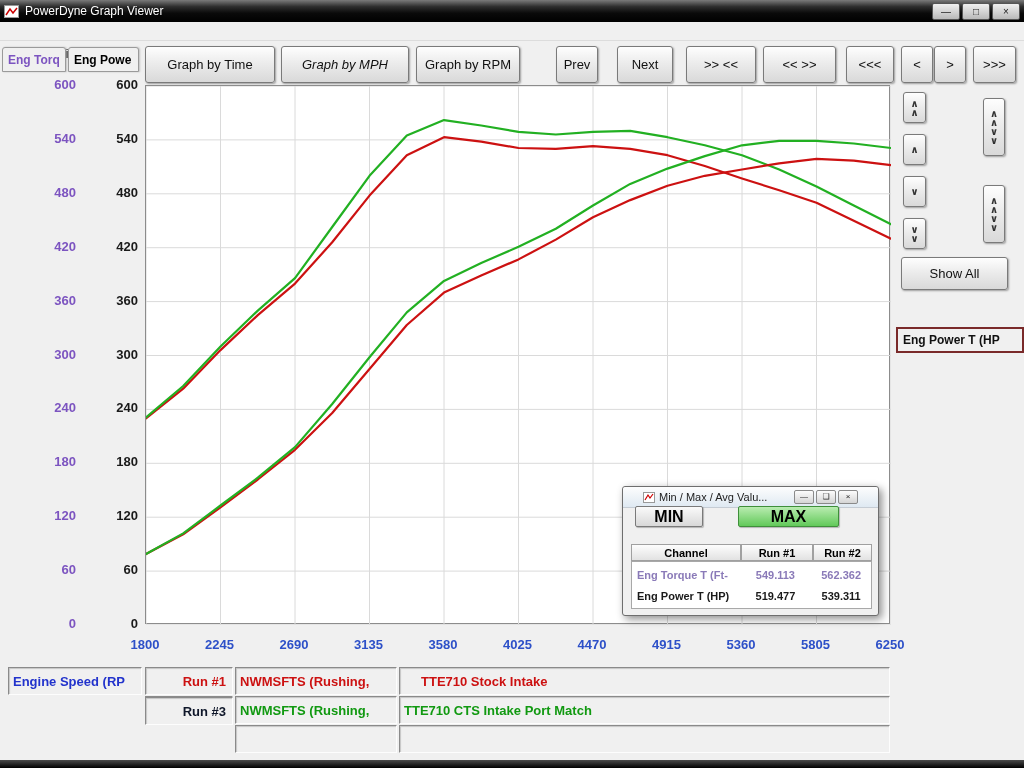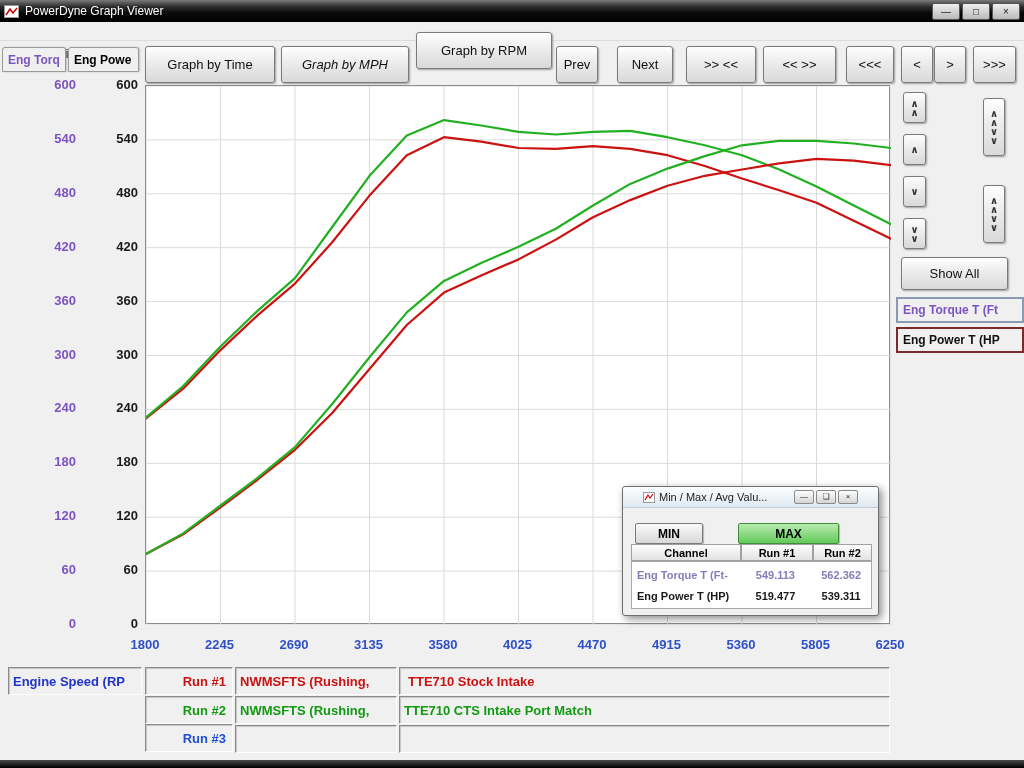--- a/index.html
+++ b/index.html
@@ -49,22 +49,22 @@
 
   
   #mmw { position:absolute; left:622px; top:486px; width:257px; height:130px; background:#f0f0f0;
     border:1px solid #6e6e6e; border-radius:3px; box-shadow:3px 3px 8px rgba(0,0,0,.45); z-index:50; }
   #mmw-title { position:absolute; left:0; top:0; width:100%; height:21px;
     background:linear-gradient(#fdfdfd,#dfe9f2); border-bottom:1px solid #c5ccd4; border-radius:3px 3px 0 0;
     display:flex; align-items:center; padding:0 20px; font-size:11px; color:#222; }
   #mmw-title .t { flex:1; margin-left:4px; overflow:hidden; white-space:nowrap; }
   .mmwbtn { width:20px; height:14px; margin-left:2px; font-size:8px; line-height:12px; text-align:center;
     background:linear-gradient(#fcfcfc,#d5d5d5); border:1px solid #8a8a8a; border-radius:2px; cursor:pointer; }
-  .mmw-bigbtn { position:absolute; top:36px; height:21px; display:flex; align-items:center; justify-content:center;
-    font-size:12px; font-weight:bold; border:1px solid #7a7a7a; border-radius:2px; cursor:pointer;
+  .mmw-bigbtn { position:absolute; top:19px; height:21px; display:flex; align-items:center; justify-content:center;
+    font-size:16px; font-weight:bold; border:1px solid #7a7a7a; border-radius:2px; cursor:pointer;
     box-shadow:1px 1px 1px rgba(0,0,0,.25); }
   #mmw-min { left:12px; width:68px; background:linear-gradient(#fafafa,#d8d8d8); }
   #mmw-max { left:115px; width:101px; background:linear-gradient(#b9ecb0,#62c95a); border-color:#3f8f3a; }
   .mmw-h { position:absolute; top:57px; height:17px; display:flex; align-items:center; justify-content:center;
     font-size:11px; font-weight:bold; background:linear-gradient(#fdfdfd,#e2e2e2); border:1px solid #a0a0a0; cursor:pointer; }
   #mmw-body { position:absolute; left:8px; top:74px; width:241px; height:48px; background:#fff; border:1px solid #a8a8a8; }
   .mmw-row { position:absolute; left:0; width:100%; height:20px; display:flex; font-size:11px; font-weight:bold; align-items:center; }
   .mmw-row .c1 { width:108px; padding-left:5px; overflow:hidden; white-space:nowrap; }
   .mmw-row .c2 { width:72px; text-align:center; }
   .mmw-row .c3 { width:60px; text-align:center; }
@@ -90,21 +90,21 @@
   <div id="menubar">
     <div class="menuitem">File</div>
     <div class="menuitem">Options</div>
   </div>
 
   <div class="axtab" style="left: 2px; width: 64px; color: rgb(124, 84, 192);">Eng Torq</div>
   <div class="axtab" style="left:68px;width:71px;">Eng Powe</div>
 
   <div class="btn" style="left:145px;top:46px;width:130px;height:37px;">Graph by Time</div>
   <div class="btn" style="left:281px;top:46px;width:128px;height:37px;font-style:italic;">Graph by MPH</div>
-  <div class="btn" style="left:416px;top:32px;width:136px;height:37px;">Graph by RPM</div>
+  <div class="btn" style="left:416px;top:46px;width:104px;height:37px;">Graph by RPM</div>
   <div class="btn" style="left:556px;top:46px;width:42px;height:37px;">Prev</div>
   <div class="btn" style="left:617px;top:46px;width:56px;height:37px;">Next</div>
   <div class="btn" style="left:686px;top:46px;width:70px;height:37px;">&gt;&gt; &lt;&lt;</div>
   <div class="btn" style="left:763px;top:46px;width:73px;height:37px;">&lt;&lt; &gt;&gt;</div>
   <div class="btn" style="left:846px;top:46px;width:48px;height:37px;">&lt;&lt;&lt;</div>
   <div class="btn" style="left:901px;top:46px;width:32px;height:37px;">&lt;</div>
   <div class="btn" style="left:934px;top:46px;width:32px;height:37px;">&gt;</div>
   <div class="btn" style="left:973px;top:46px;width:43px;height:37px;">&gt;&gt;&gt;</div>
 
   <div class="ycol" id="ylabels-torque" style="left:26px;">
@@ -200,21 +200,20 @@
 ∨</span>
     </div>
   <div class="btn chev" style="left:983px;top:185px;width:22px;height:58px;">
       <span>∧
 ∧
 ∨
 ∨</span>
     </div>
   <div class="btn" style="left:901px;top:257px;width:107px;height:33px;">Show All</div>
 
-  <div class="legendbox" style="top: 297px; color: rgb(124, 84, 192); border-color: rgb(138, 154, 176);">Eng Torque T (Ft</div>
   <div class="legendbox" style="top: 327px; color: rgb(17, 17, 17); border-color: rgb(122, 42, 42);">Eng Power T (HP</div>
 
   <div id="mmw">
     <div id="mmw-title">
       <svg width="12" height="11">
         <rect x="0.5" y="0.5" width="11" height="10" fill="#fff" stroke="#999"></rect>
         <polyline points="2,8 5,3 7,6 10,2" fill="none" stroke="#c00" stroke-width="1.2"></polyline>
       </svg>
       <span class="t">Min / Max / Avg Valu...</span>
       <div class="mmwbtn">—</div>
@@ -237,25 +236,25 @@
         <span class="c2">519.477</span>
         <span class="c3">539.311</span>
       </div>
     </div>
   </div>
 
   <div class="sunken" style="left:8px;top:667px;width:134px;height:28px;padding-left:4px;color:#2233cc;">Engine Speed (RP</div>
 
   <div class="sunken" style="left: 145px; top: 667px; width: 88px; height: 28px; justify-content: flex-end; padding-right: 6px; color: rgb(204, 17, 17);">Run #1</div>
   <div class="sunken" style="left: 235px; top: 667px; width: 162px; height: 28px; padding-left: 4px; color: rgb(204, 17, 17);">NWMSFTS (Rushing,</div>
-  <div class="sunken" style="left: 399px; top: 667px; width: 491px; height: 28px; padding-left: 8px; color: rgb(204, 17, 17);">TTE710 Stock Intake</div>
+  <div class="sunken" style="left: 399px; top: 667px; width: 491px; height: 28px; padding-left: 21px; color: rgb(204, 17, 17);">TTE710 Stock Intake</div>
 
   <div class="sunken" style="left: 145px; top: 696px; width: 88px; height: 28px; justify-content: flex-end; padding-right: 6px; color: rgb(17, 153, 17);">Run #2</div>
   <div class="sunken" style="left: 235px; top: 696px; width: 162px; height: 28px; padding-left: 4px; color: rgb(17, 153, 17);">NWMSFTS (Rushing,</div>
   <div class="sunken" style="left: 399px; top: 696px; width: 491px; height: 28px; padding-left: 4px; color: rgb(17, 153, 17);">TTE710 CTS Intake Port Match</div>
 
-  <div class="sunken" style="left: 145px; top: 724px; width: 88px; height: 28px; justify-content: flex-end; padding-right: 6px; color: #1d4ed8;">Run #3</div>
+  <div class="sunken" style="left: 145px; top: 697px; width: 88px; height: 28px; justify-content: flex-end; padding-right: 6px; color: #0f172a;">Run #3</div>
   <div class="sunken" style="left: 235px; top: 725px; width: 162px; height: 28px; padding-left: 4px; color: rgb(34, 51, 187);"></div>
   <div class="sunken" style="left: 399px; top: 725px; width: 491px; height: 28px; padding-left: 4px; color: rgb(34, 51, 187);"></div>
 
 
   <div id="bottomstrip"></div>
 </div>
 
 </body></html>

